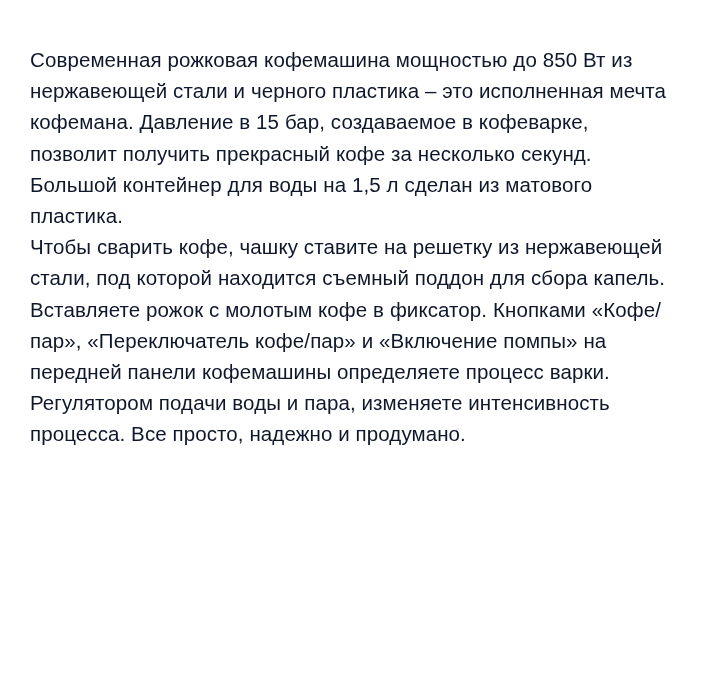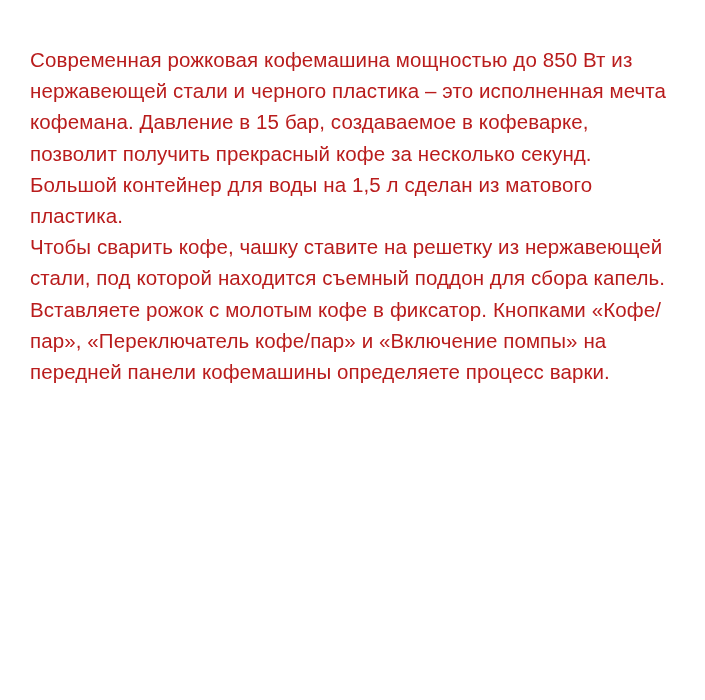--- a/index.html
+++ b/index.html
@@ -14,33 +14,34 @@
     overflow: hidden;
   }
   .page {
     width: 705px;
     height: 700px;
     box-sizing: border-box;
     padding: 44px 30px 10px 30px;
     background: #ffffff;
   }
   .article {
-    color: #b91c1c;
+    color: #0f172a;
     font-size: 20.5px;
     line-height: 31.2px;
     letter-spacing: 0.1px;
     font-weight: 400;
   }
   .para {
     margin: 0;
     padding: 0;
     white-space: pre-line;
   }
 </style>
 </head>
 <body>
 
 <div class="page">
   <div class="article">
     <p class="para">Современная рожковая кофемашина мощностью до 850 Вт из нержавеющей стали и черного пластика – это исполненная мечта кофемана. Давление в 15 бар, создаваемое в кофеварке, позволит получить прекрасный кофе за несколько секунд. Большой контейнер для воды на 1,5 л сделан из матового пластика.</p>
     <p class="para">Чтобы сварить кофе, чашку ставите на решетку из нержавеющей стали, под которой находится съемный поддон для сбора капель. Вставляете рожок с молотым кофе в фиксатор. Кнопками «Кофе/пар», «Переключатель кофе/пар» и «Включение помпы» на передней панели кофемашины определяете процесс варки.</p>
+    <p class="para">Регулятором подачи воды и пара, изменяете интенсивность процесса. Все просто, надежно и продумано.</p>
   </div>
 </div>
 
 </body></html>

